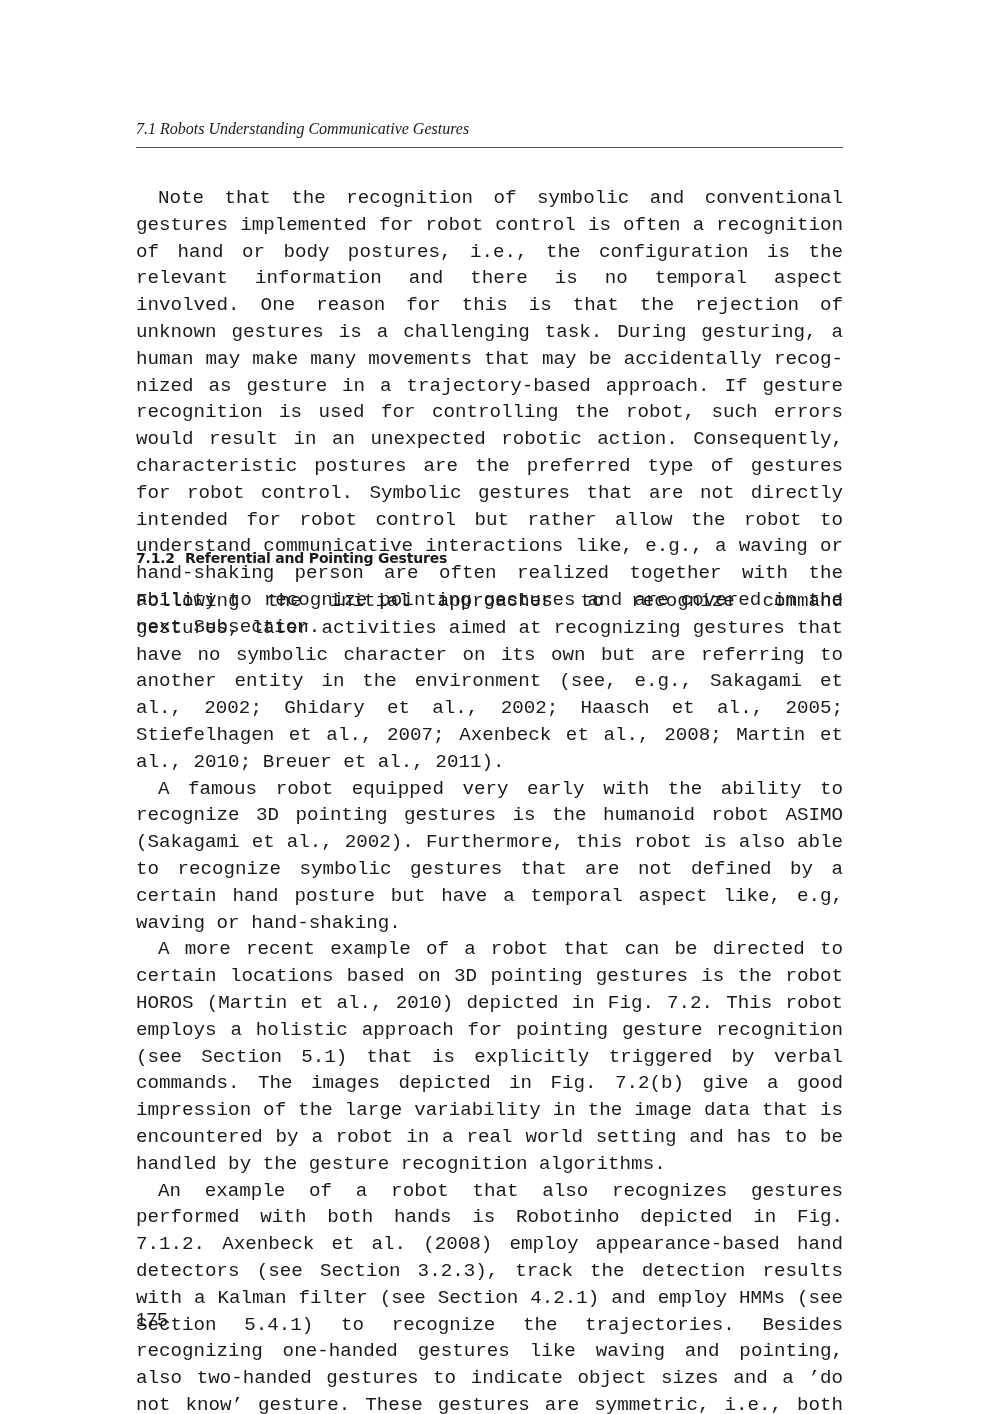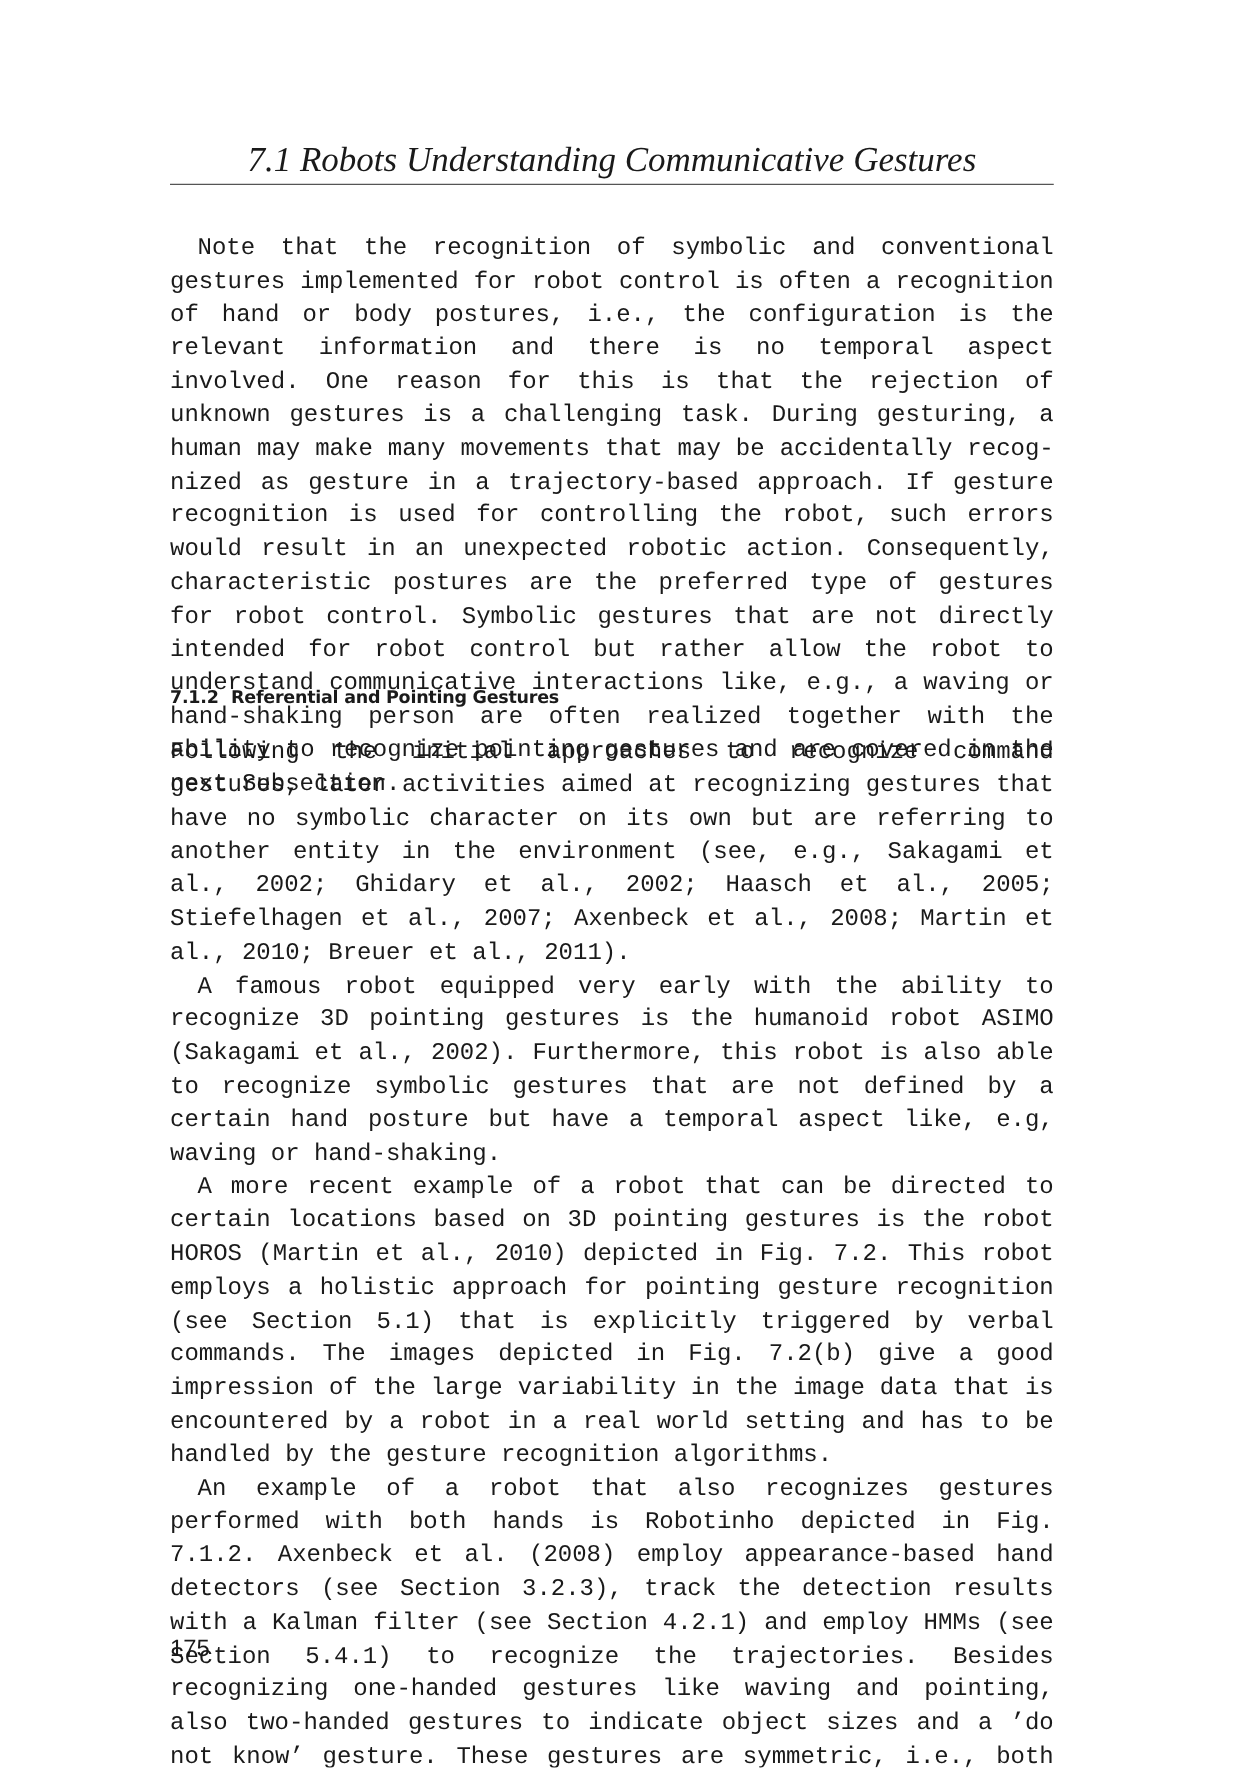--- a/index.html
+++ b/index.html
@@ -1,20 +1,20 @@
 <!DOCTYPE html>
 <html><head>
   <meta charset="utf-8">
   <style>
     html, body { margin: 0; padding: 0; background: #ffffff; }
     body { width: 1000px; height: 1414px; position: relative; overflow: hidden; color: #1a1a1a; }
     .running-head {
       position: absolute; left: 136px; top: 116px; width: 707px;
-      text-align: center; font-family: "Liberation Serif", serif; font-style: italic;
-      font-size: 28px; line-height: 26px;
+      text-align: left; font-family: "Liberation Serif", serif; font-style: italic;
+      font-size: 16px; line-height: 26px;
     }
     .head-rule { position: absolute; left: 136px; top: 147px; width: 707px; height: 1px; background: #555; }
     .body-text {
       position: absolute; left: 136px; width: 707px;
       font-family: Liberation Mono, monospace; font-size: 19.2px; line-height: 26.8px;
       text-align: justify; hyphens: manual;
     }
     .body-text p { margin: 0; text-indent: 22px; }
     .body-text p.noindent { text-indent: 0; }
     #para-block-1 { top: 185px; }

